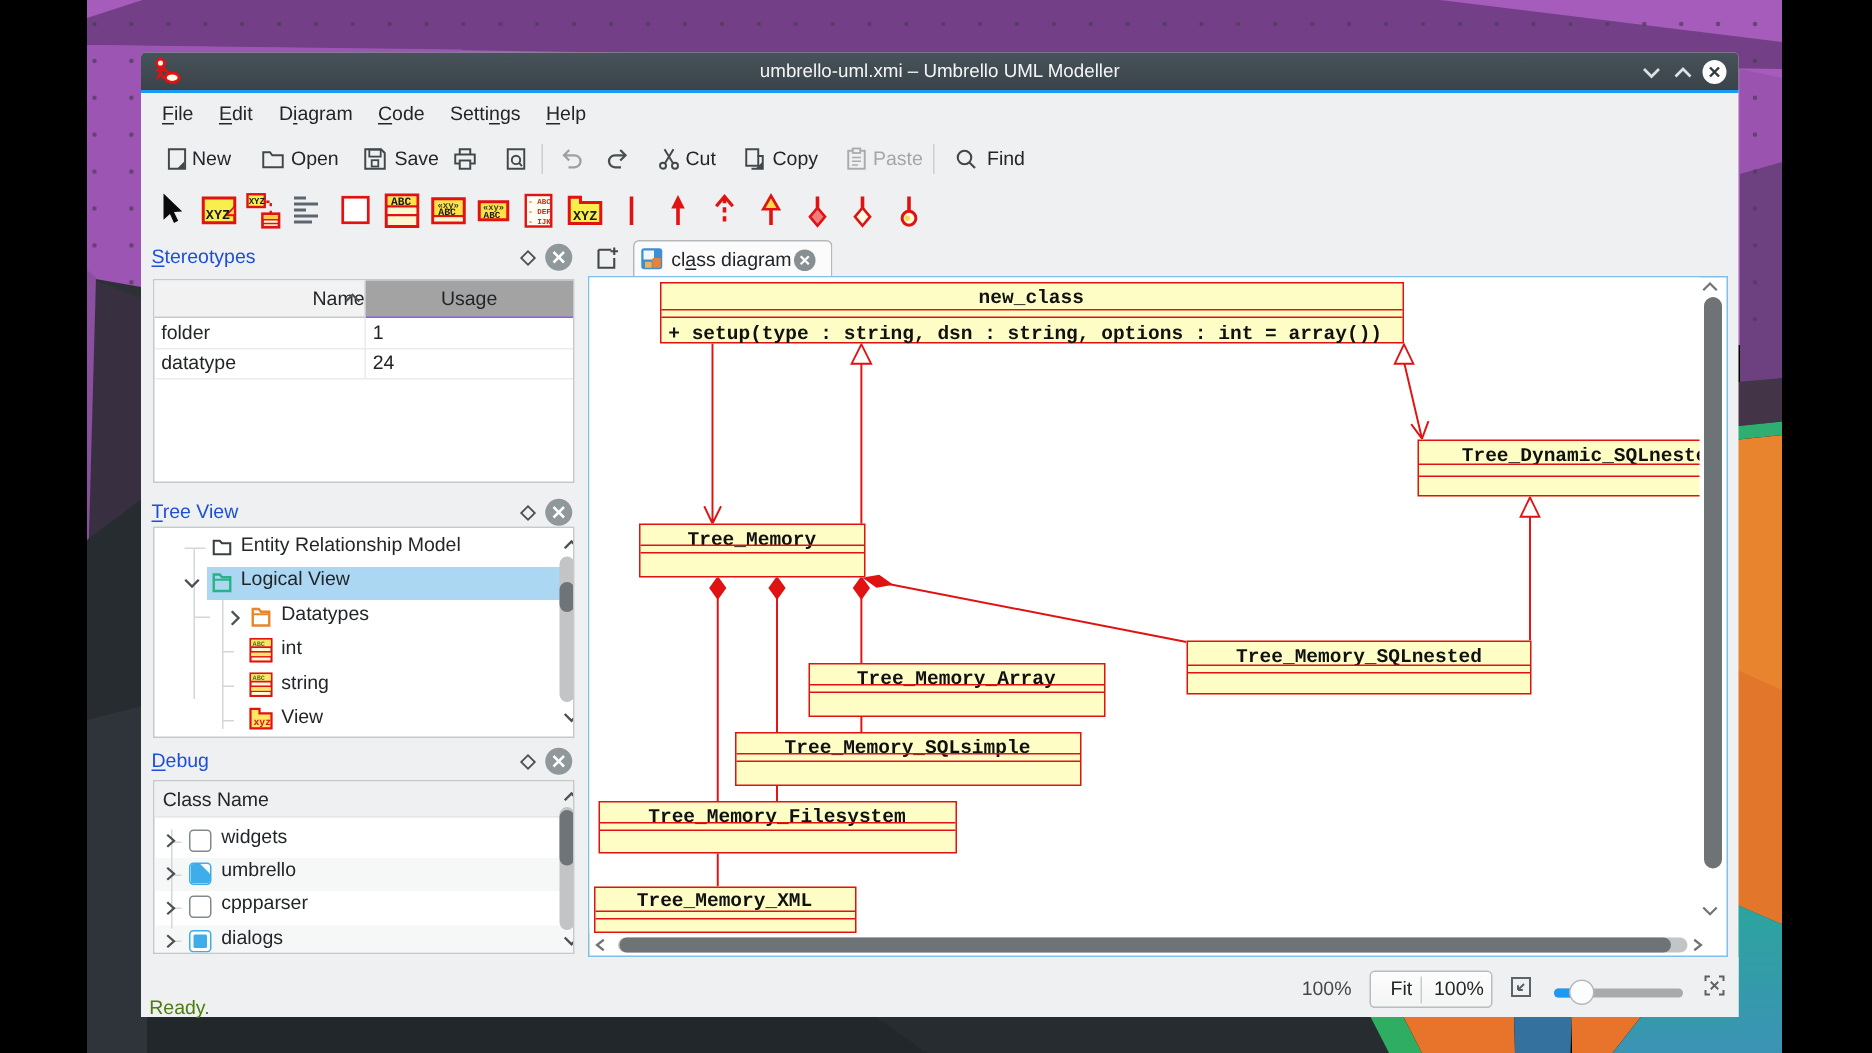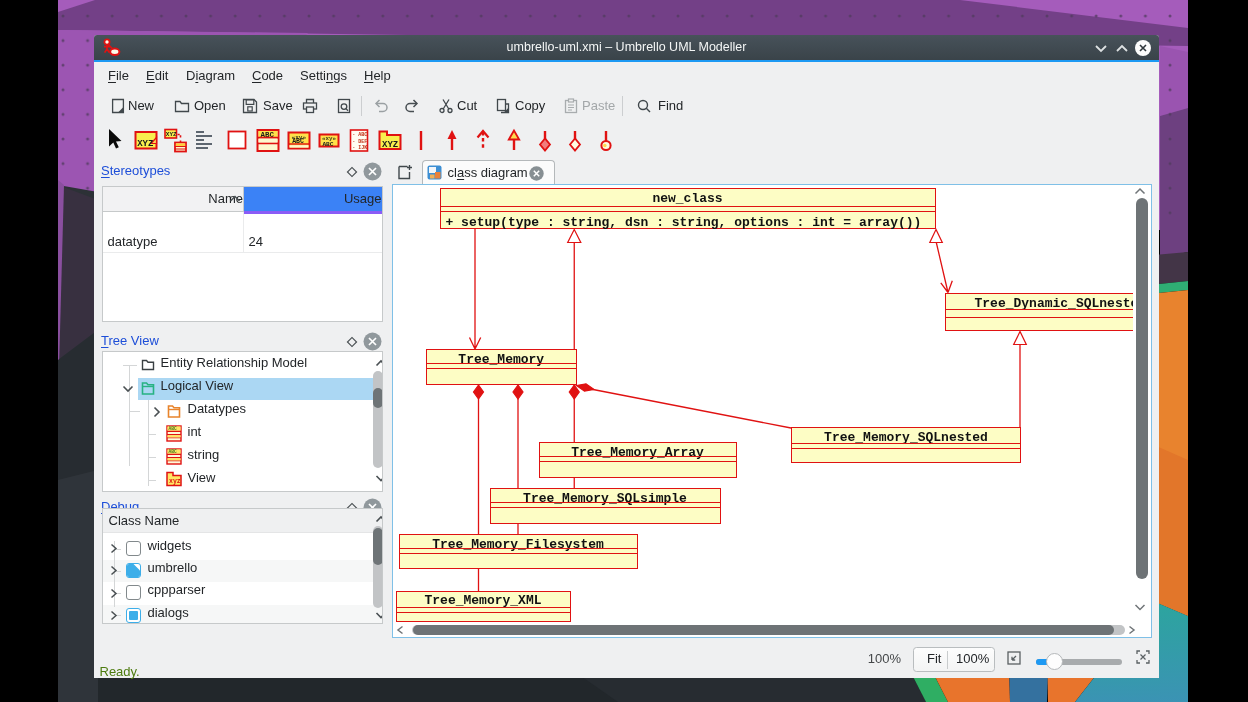--- a/index.html
+++ b/index.html
@@ -236,21 +236,25 @@
       </svg>
 <svg class="abs" style="left:269px;top:127px" width="19" height="19" viewBox="0 0 19 19">
         <circle cx="9.5" cy="9.5" r="9" fill="#90989c"></circle>
         <path d="M6 6 L13 13 M13 6 L6 13" stroke="#fff" stroke-width="1.7"></path>
       </svg>
 <div class="abs" style="left:7.5px;top:151px;width:279px;height:134px;background:#fff;border:1px solid #c6c9ca">
   <div class="abs" style="left:0;top:0;width:140.5px;height:24px;background:#f2f2f3;border-right:1px solid #c6c9ca;border-bottom:1px solid #c6c9ca;text-align:right;line-height:24px">Name</div>
   <svg class="abs" style="left:126px;top:8px" width="12" height="8" viewBox="0 0 12 8">
           <path d="M1.5 6 L6 1.5 L10.5 6" fill="none" stroke="#4a5053" stroke-width="1.5"></path>
         </svg>
-  <div class="abs" style="left:141.5px;top:0;width:137.5px;height:24px;background:#3b82f6;border-bottom:3px solid #8b5cf6;text-align:right;line-height:24px">Usage</div>
+  <div class="abs" style="left:141.5px;top:0;width:137.5px;height:24px;background:#a3a3a3;border-bottom:1px solid #8b5cf6;text-align:center;line-height:24px">Usage</div>
+  <div class="abs" style="left:0;top:25px;width:279px;height:20px;border-bottom:1px solid #eaebec">
+          <span class="abs" style="left:5px;top:2px">folder</span>
+          <span class="abs" style="left:146px;top:2px">1</span>
+        </div>
   <div class="abs" style="left:0;top:45px;width:279px;height:20px;border-bottom:1px solid #eaebec">
           <span class="abs" style="left:5px;top:2px">datatype</span>
           <span class="abs" style="left:146px;top:2px">24</span>
         </div>
   <div class="abs" style="left:140.5px;top:25px;width:1px;height:40px;background:#eaebec"></div>
 </div>
 <div class="dockh" style="left:7px;top:296px"><u>T</u>ree View</div>
 <svg class="abs" style="left:252px;top:301px" width="12" height="12" viewBox="0 0 12 12">
         <rect x="2.8" y="2.8" width="6.4" height="6.4" fill="none" stroke="#4a5053" stroke-width="1.2" transform="rotate(45 6 6)"></rect>
       </svg>
@@ -318,21 +322,21 @@
         </svg>
 </div>
 <div class="dockh" style="left:7px;top:462px"><u>D</u>ebug</div>
 <svg class="abs" style="left:252px;top:467px" width="12" height="12" viewBox="0 0 12 12">
         <rect x="2.8" y="2.8" width="6.4" height="6.4" fill="none" stroke="#4a5053" stroke-width="1.2" transform="rotate(45 6 6)"></rect>
       </svg>
 <svg class="abs" style="left:269px;top:463px" width="19" height="19" viewBox="0 0 19 19">
         <circle cx="9.5" cy="9.5" r="9" fill="#90989c"></circle>
         <path d="M6 6 L13 13 M13 6 L6 13" stroke="#fff" stroke-width="1.7"></path>
       </svg>
-<div class="abs" style="left:7.5px;top:473px;width:279px;height:114px;background:#fff;border:1px solid #c6c9ca;overflow:hidden">
+<div class="abs" style="left:7.5px;top:485px;width:279px;height:114px;background:#fff;border:1px solid #c6c9ca;overflow:hidden">
   <div class="abs" style="left:0;top:0;width:279px;height:23px;background:#eff0f1;border-bottom:1px solid #e4e5e6">
           <span class="abs" style="left:6px;top:4px">Class Name</span>
         </div>
   <div class="abs" style="left:0;top:51px;width:279px;height:22.4px;background:#f6f7f7"></div>
   <div class="abs" style="left:0;top:95.8px;width:279px;height:18px;background:#f6f7f7"></div>
   <div class="abs" style="left:11.5px;top:32px;width:1px;height:66px;background:#d4d6d7"></div>
   <div class="abs" style="left:12px;top:39.5px;width:6px;height:1px;background:#d4d6d7"></div>
   <div class="abs" style="left:12px;top:62px;width:6px;height:1px;background:#d4d6d7"></div>
   <div class="abs" style="left:12px;top:84.4px;width:6px;height:1px;background:#d4d6d7"></div>
   <div class="abs" style="left:12px;top:106px;width:6px;height:1px;background:#d4d6d7"></div>

